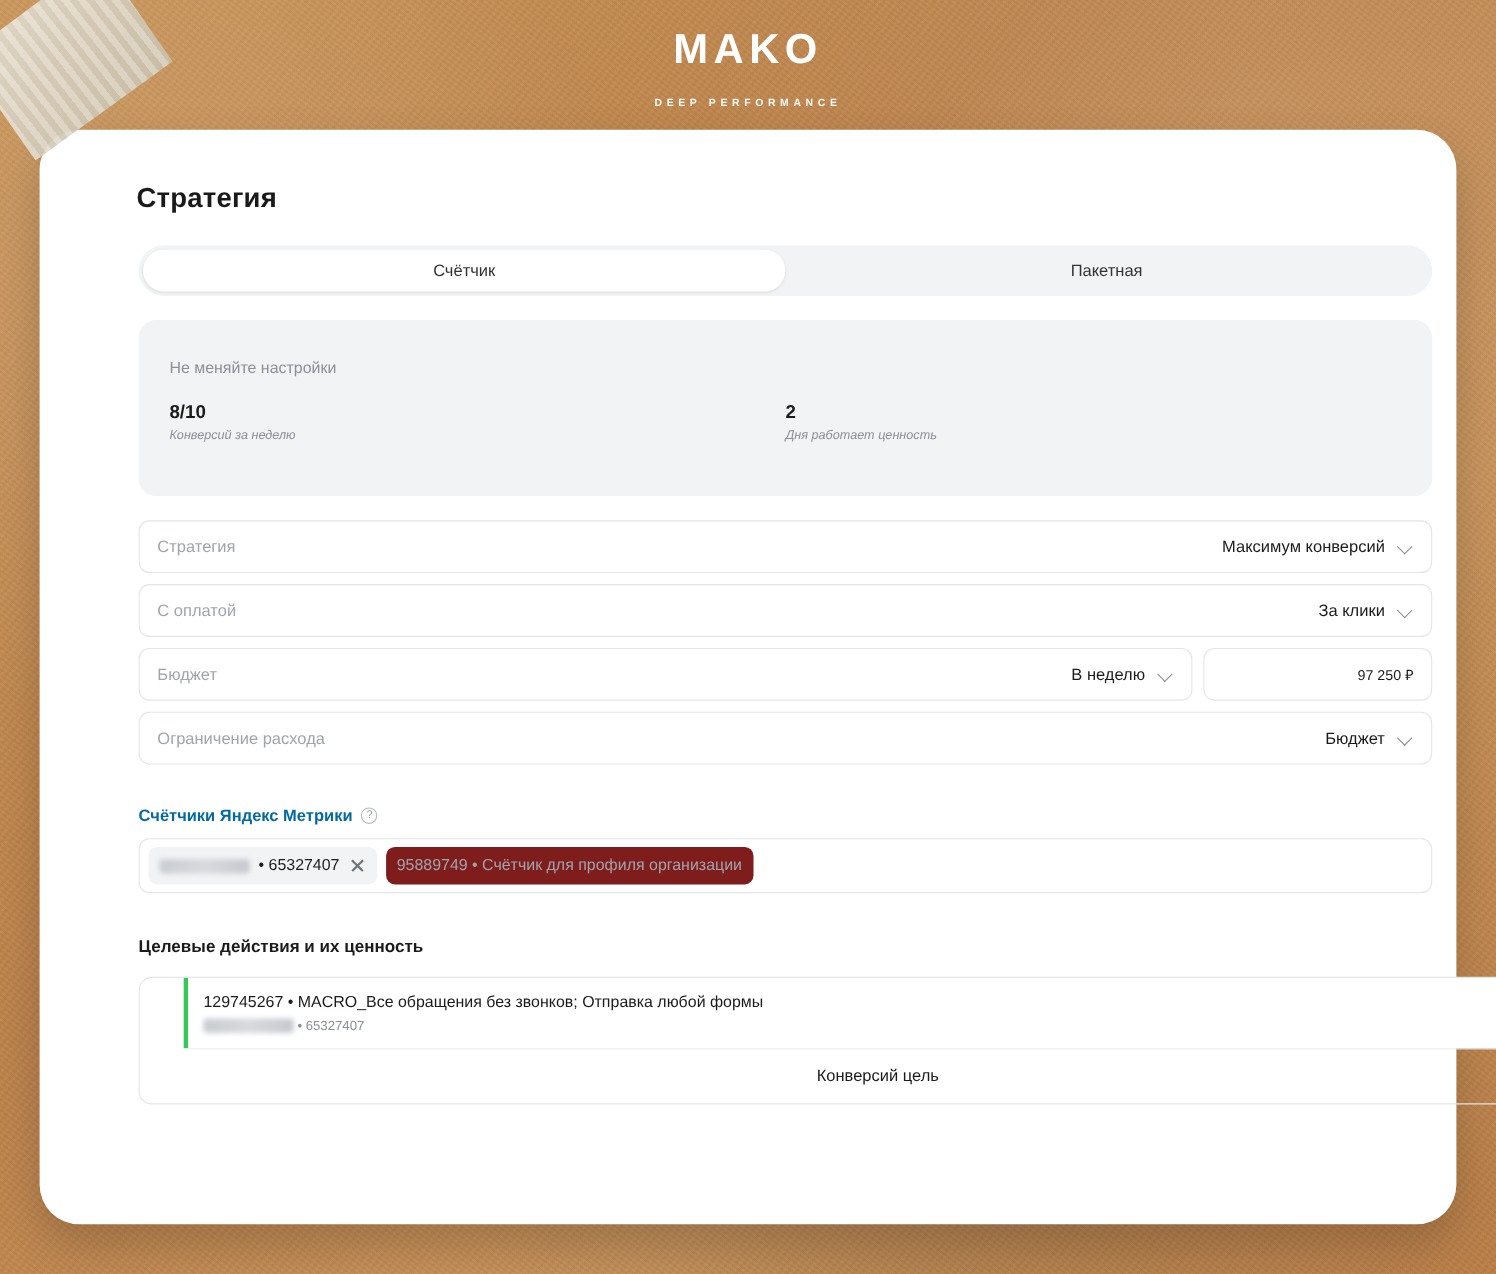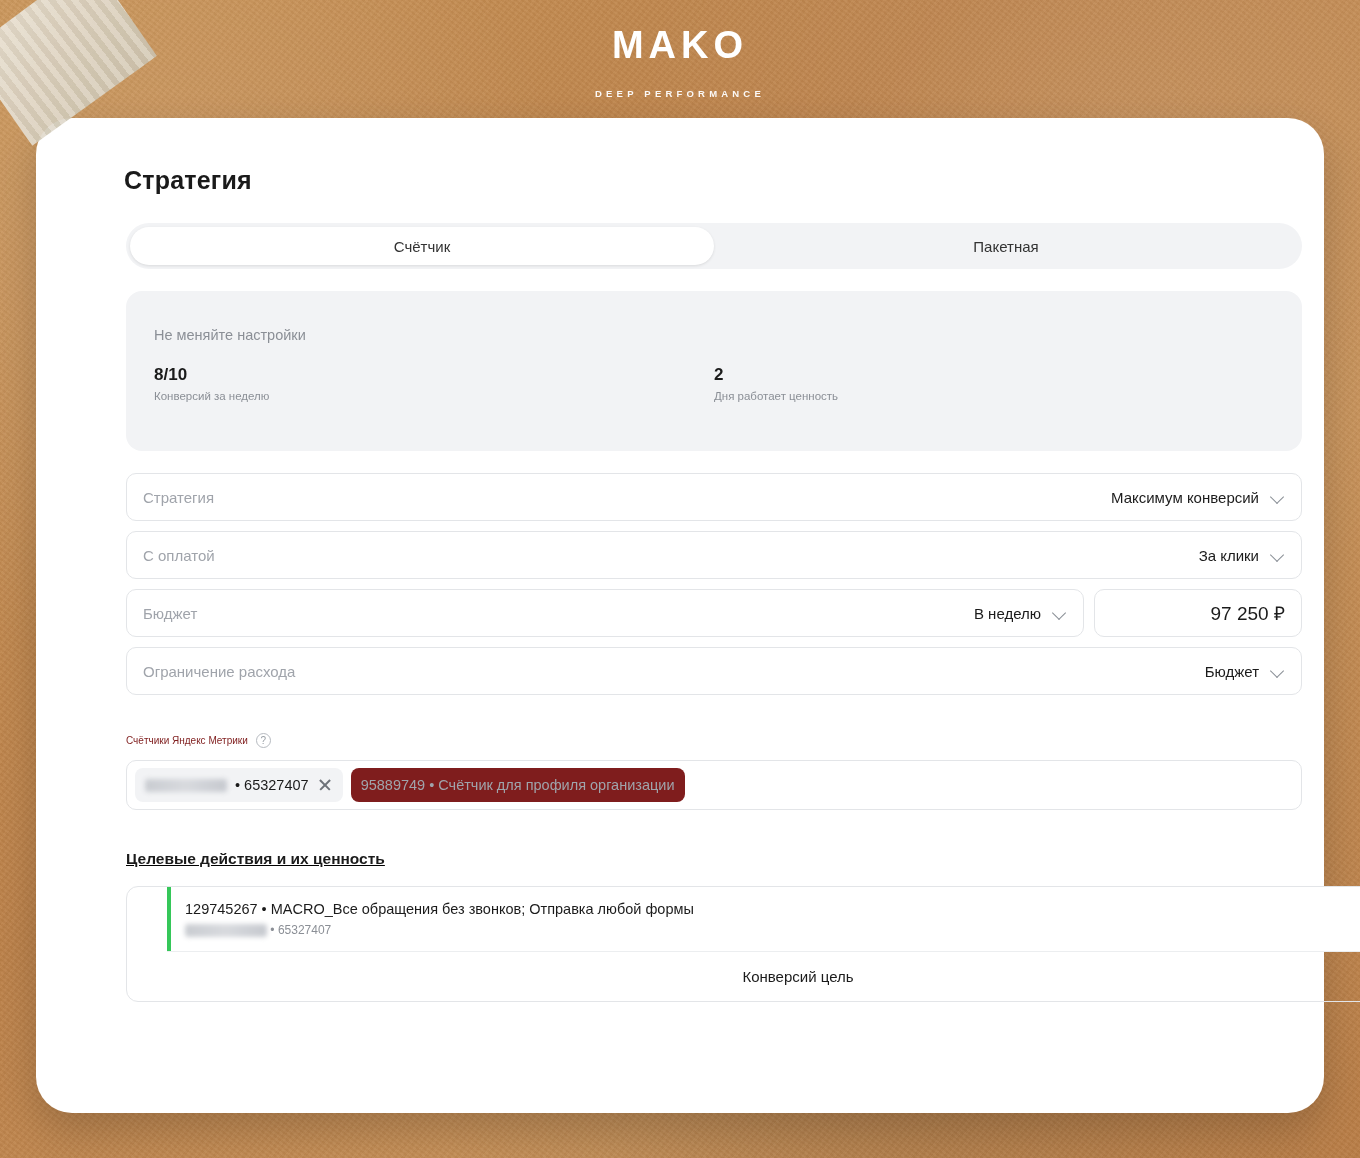--- a/index.html
+++ b/index.html
@@ -145,20 +145,21 @@
   .stat { width: 566px; }
   .stat-value {
     font-size: 17px;
     font-weight: 700;
     color: #1b1b1b;
   }
   .stat-label {
     margin-top: 5px;
     font-size: 11.5px;
     color: #8b8f96;
+    font-style: italic;
   }
 
   .fields {
     margin: 22px 0 0 38px;
     width: 1176px;
   }
   .field-row {
     display: flex;
     gap: 10px;
     margin-bottom: 10px;
@@ -199,34 +200,34 @@
     height: 9px;
     border-right: 1.6px solid #8a8f96;
     border-bottom: 1.6px solid #8a8f96;
     transform: rotate(45deg);
   }
   .field.budget-amount {
     flex: 0 0 208px;
     justify-content: flex-end;
   }
   .amount {
-    font-size: 19px;
+    font-size: 13px;
     color: #1b1b1b;
   }
 
   .section-head {
     margin: 38px 0 0 38px;
     display: flex;
     align-items: center;
     gap: 8px;
   }
   .section-title {
-    font-size: 10px;
-    font-weight: 400;
-    color: #7f1d1d;
+    font-size: 15px;
+    font-weight: 700;
+    color: #0369a1;
   }
   .help-icon {
     width: 15px;
     height: 15px;
     border-radius: 50%;
     border: 1px solid #b6bac0;
     color: #9aa0a6;
     font-size: 10px;
     line-height: 13px;
     text-align: center;
@@ -277,21 +278,21 @@
     position: absolute;
     left: 1px;
     top: 7px;
     width: 14px;
     height: 1.6px;
     background: #6d7279;
   }
   .chip-close::before { transform: rotate(45deg); }
   .chip-close::after { transform: rotate(-45deg); }
 
-  .goals-head { margin: 40px 0 0 38px; text-decoration: underline; }
+  .goals-head { margin: 40px 0 0 38px; }
   .goals-title {
     font-size: 15.5px;
     font-weight: 700;
     color: #1b1b1b;
   }
   .goals-desc {
     margin-top: 8px;
     width: 1178px;
     font-size: 15px;
     line-height: 1.55;

